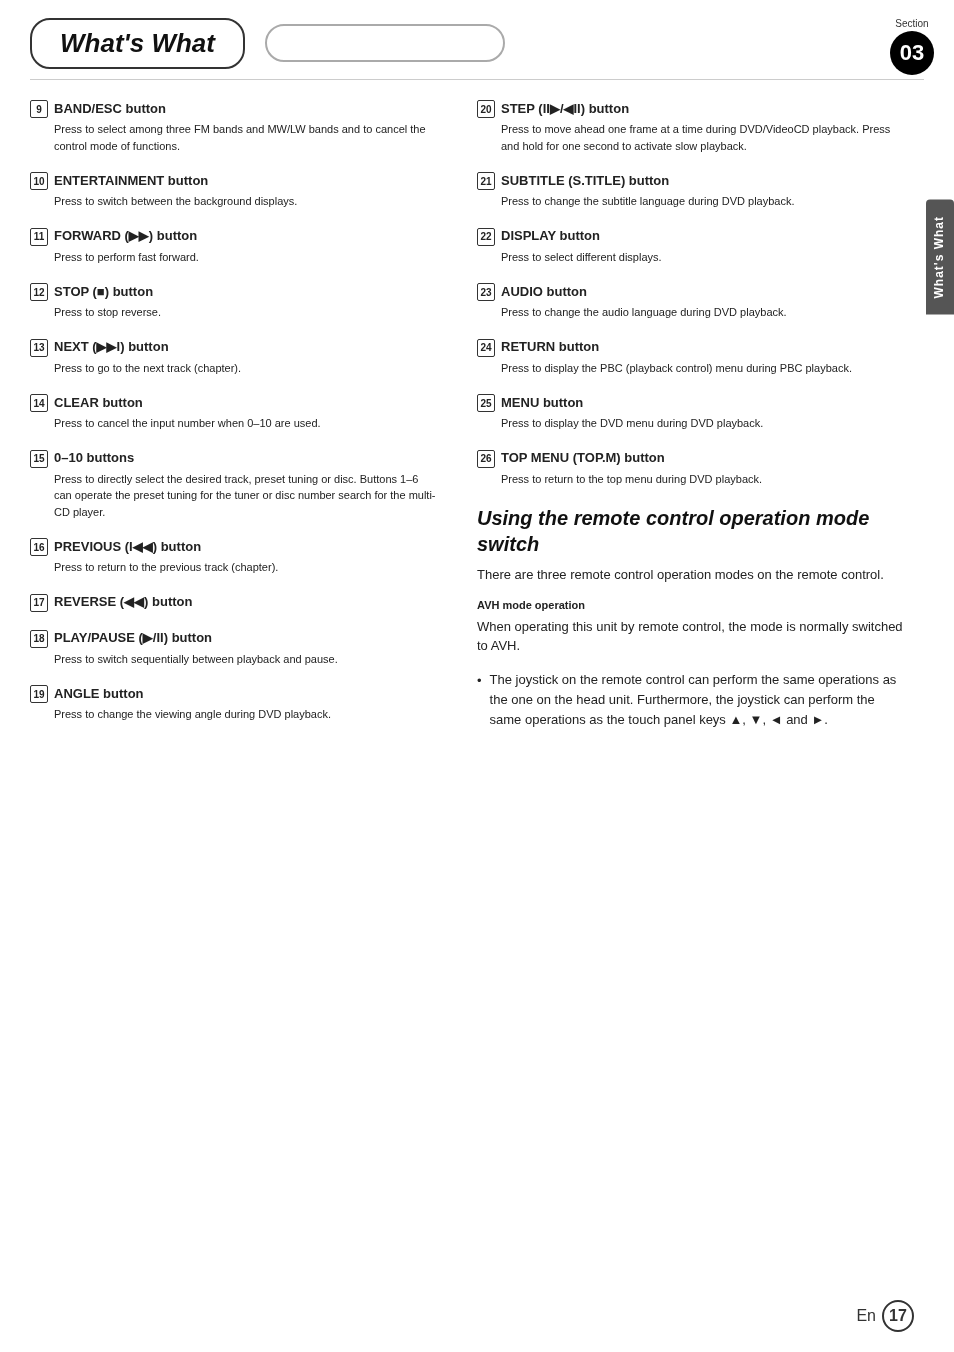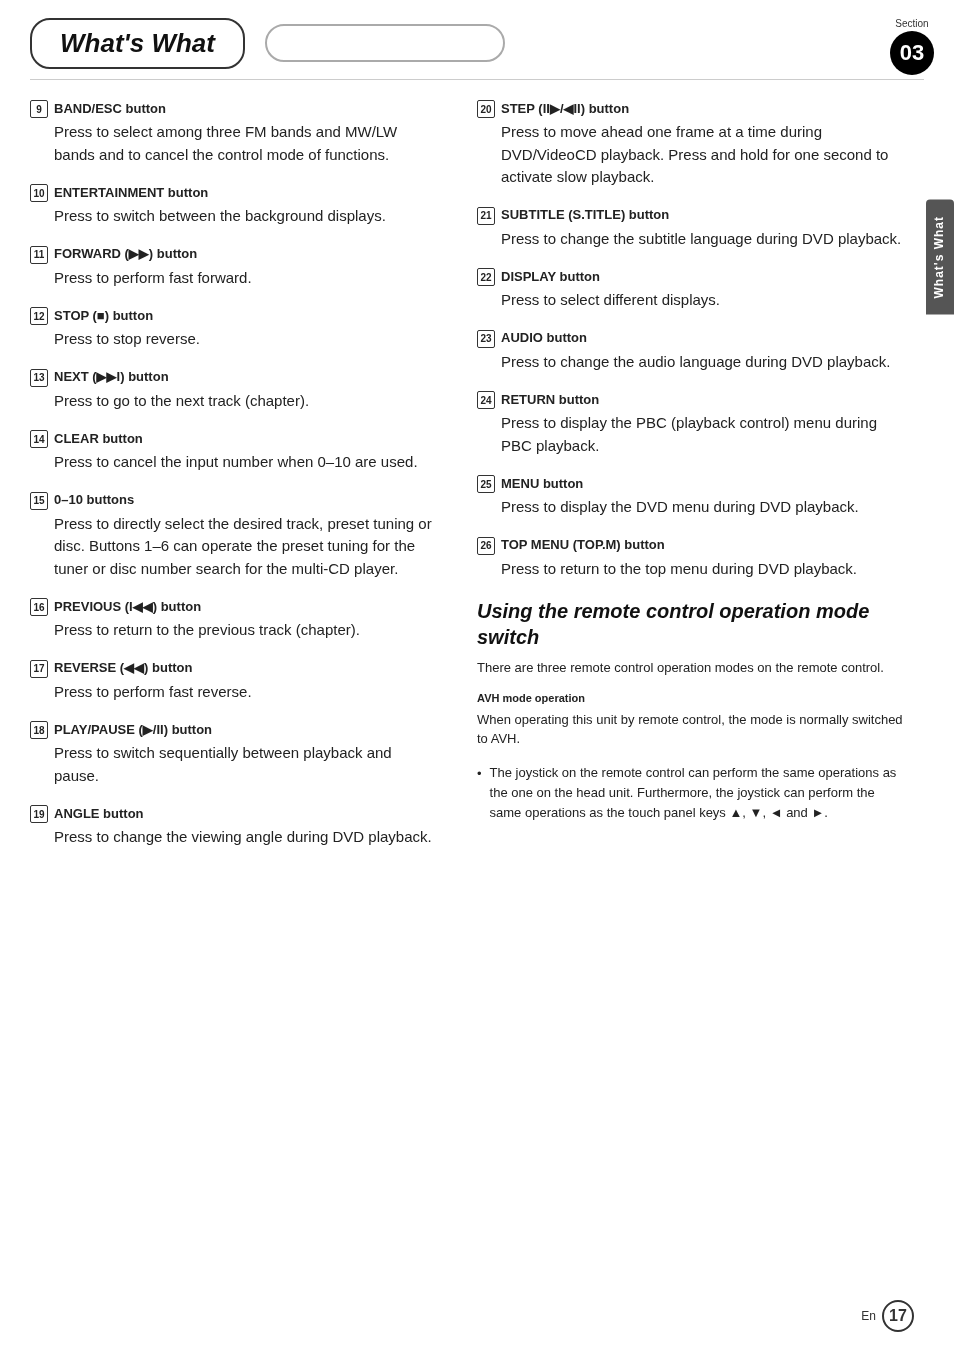--- a/index.html
+++ b/index.html
@@ -122,21 +122,21 @@
       justify-content: center;
       border: 1.5px solid #333;
       width: 18px;
       height: 18px;
       font-size: 10px;
       font-weight: bold;
       flex-shrink: 0;
       border-radius: 2px;
     }
     .item-body {
-      font-size: 15px;
+      font-size: 11px;
       line-height: 1.5;
       color: #222;
       padding-left: 24px;
     }
 
     
     .section-heading {
       font-size: 20px;
       font-weight: 900;
       font-style: italic;
@@ -172,21 +172,21 @@
       position: absolute;
       bottom: 20px;
       right: 40px;
       display: flex;
       align-items: center;
       gap: 6px;
       font-size: 12px;
       color: #333;
     }
     .footer-en {
-      font-size: 12px;
+      font-size: 16px;
       margin-left: 30px;
     }
     .footer-num {
       border: 2px solid #333;
       border-radius: 50%;
       width: 32px;
       height: 32px;
       display: flex;
       align-items: center;
       justify-content: center;
@@ -277,21 +277,20 @@
       <span class="item-num">16</span>
       <strong>PREVIOUS (I◀◀) button</strong>
     </div>
     <div class="item-body">Press to return to the previous track (chapter).</div>
   </div>
       <div class="item">
     <div class="item-title">
       <span class="item-num">17</span>
       <strong>REVERSE (◀◀) button</strong>
     </div>
-    <div class="item-body">Press to perform fast reverse.</div>
   </div>
       <div class="item">
     <div class="item-title">
       <span class="item-num">18</span>
       <strong>PLAY/PAUSE (▶/II) button</strong>
     </div>
     <div class="item-body">Press to switch sequentially between playback and pause.</div>
   </div>
       <div class="item">
     <div class="item-title">

